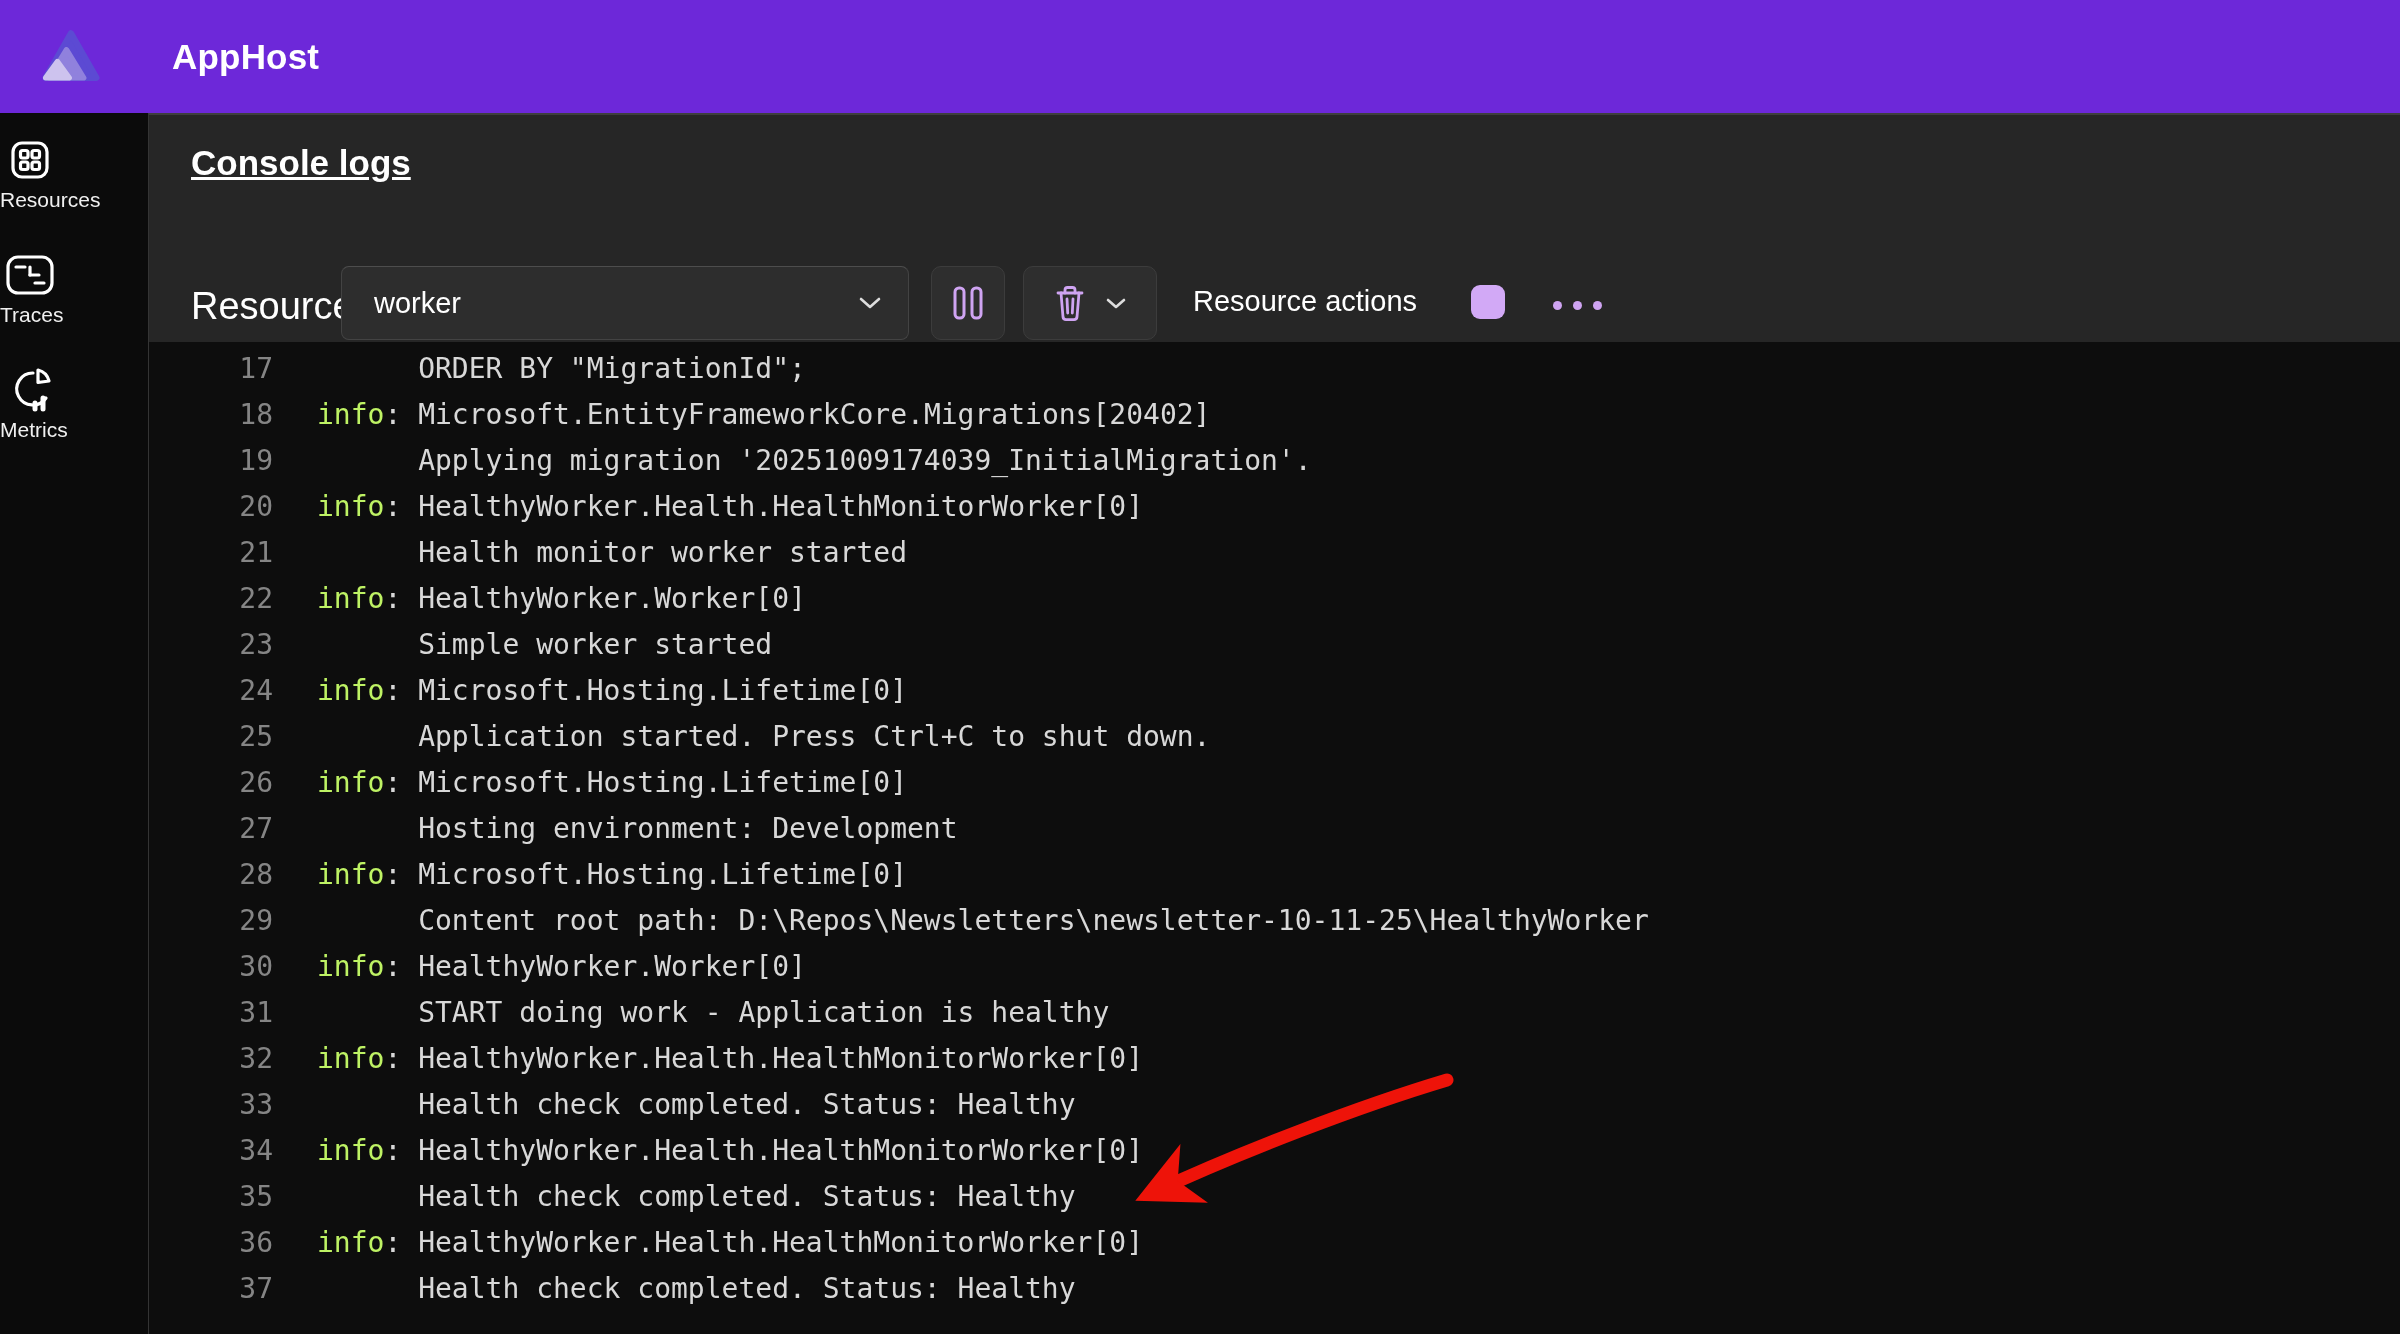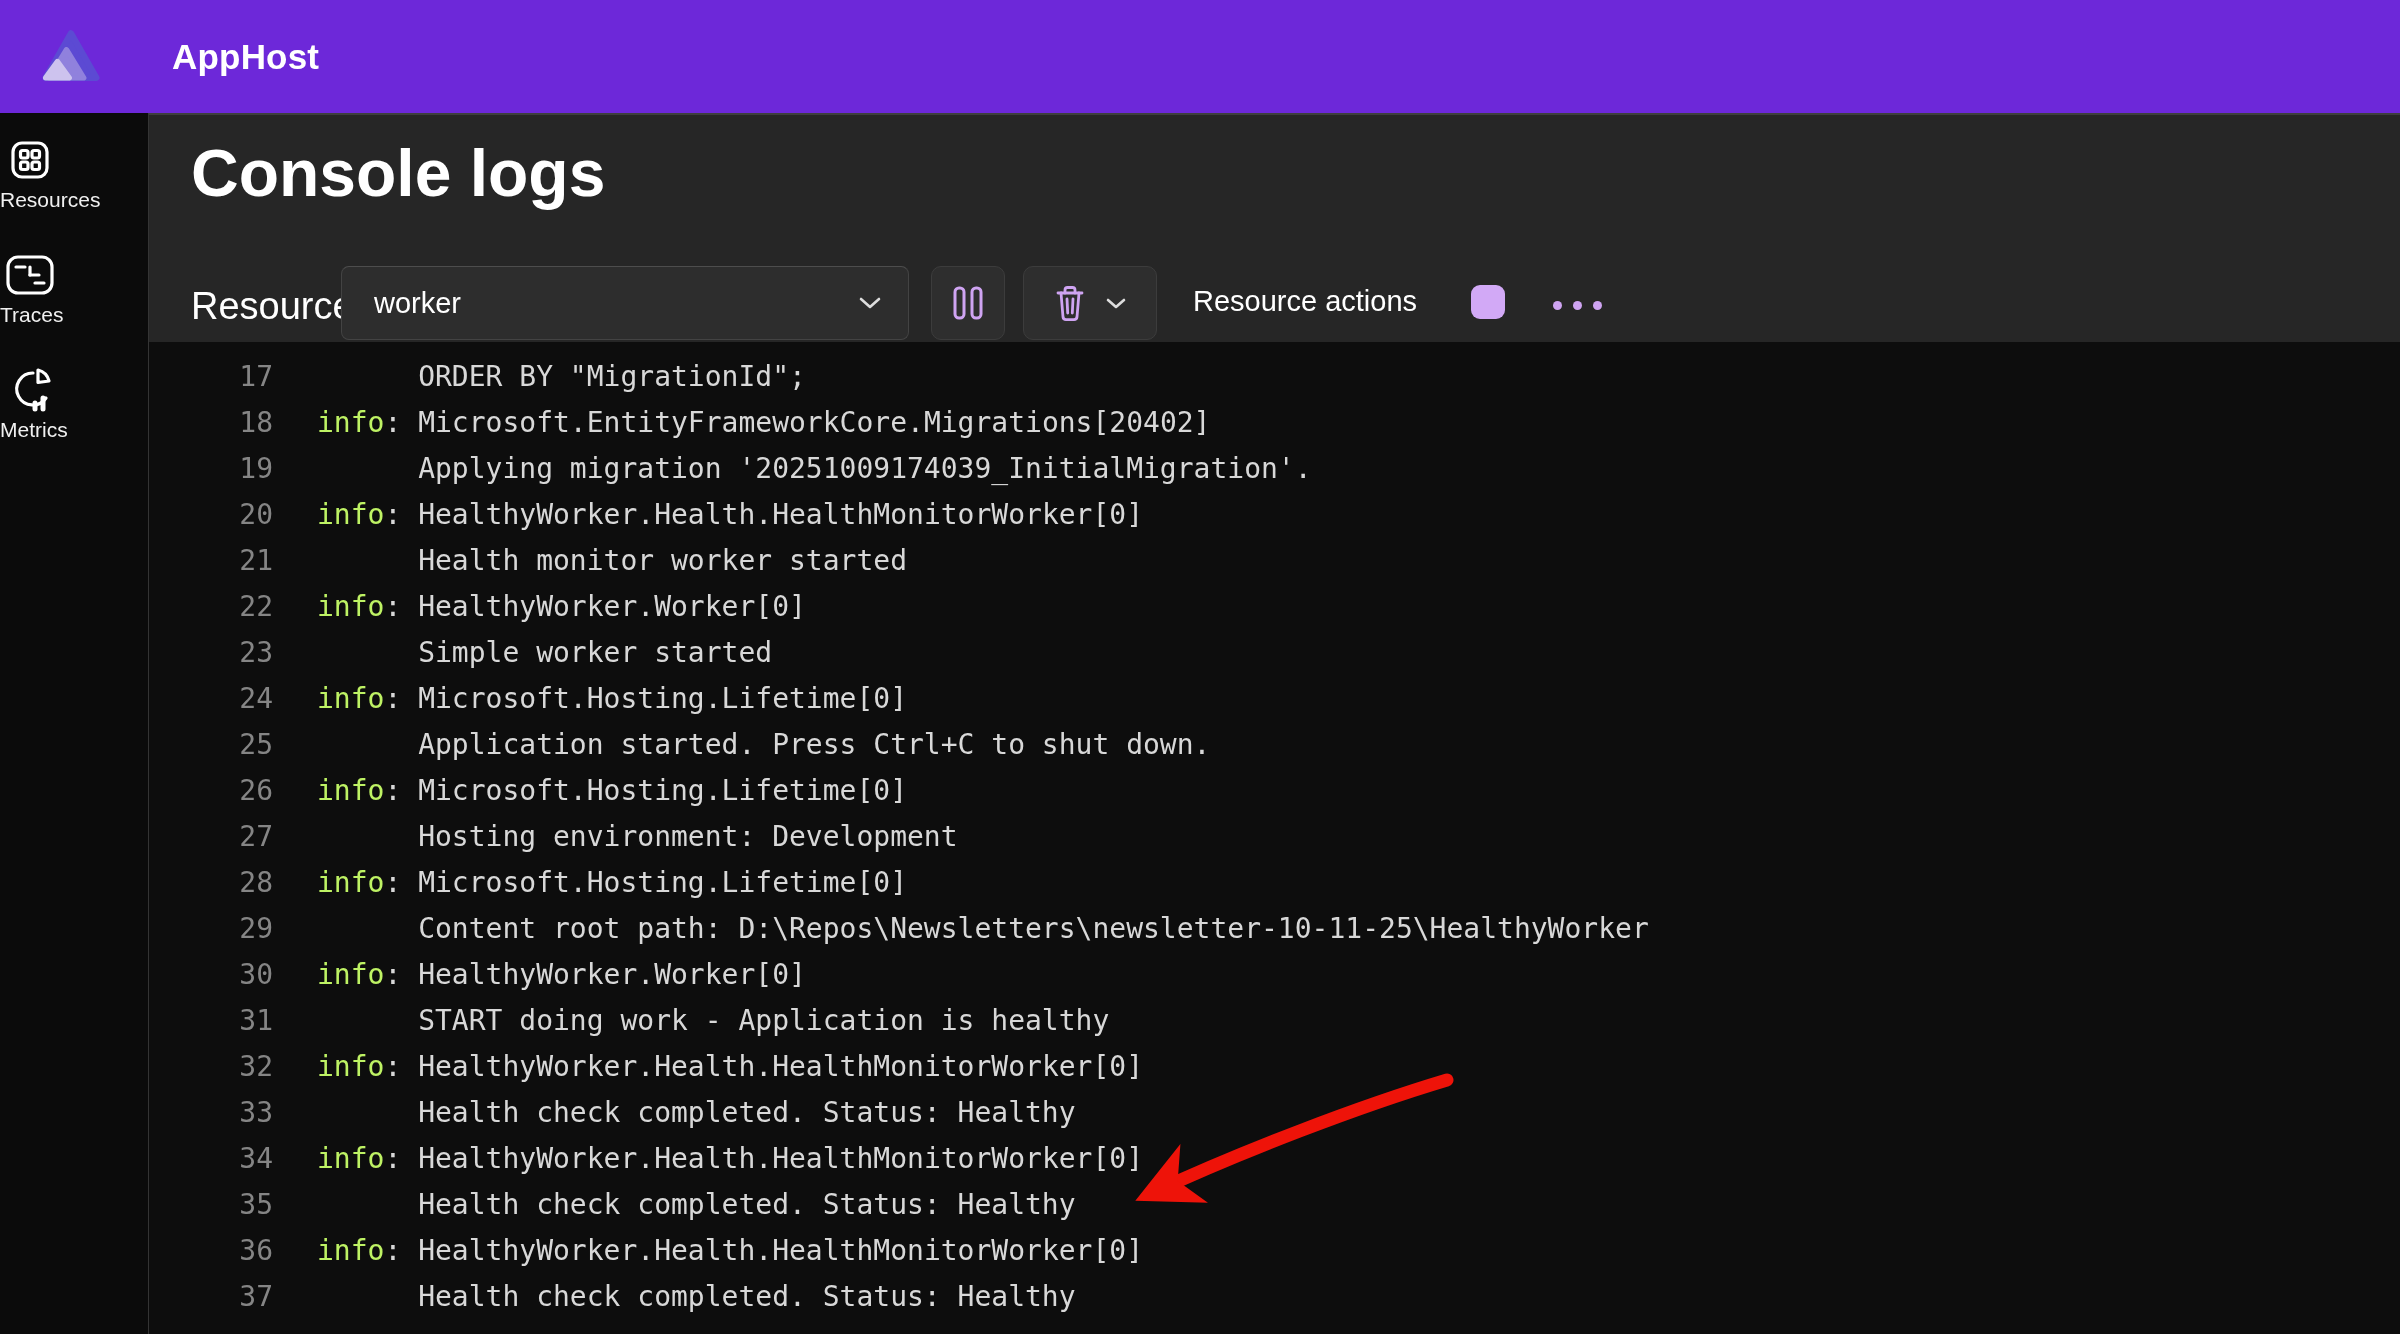--- a/index.html
+++ b/index.html
@@ -26,21 +26,21 @@
         justify-content:center;align-items:flex-start;padding-left:13px;box-sizing:border-box;gap:6px;}
   .pill i{display:block;height:5px;border-radius:3px;background:#1e1e1e;}
   .pill i:nth-child(1){width:30px;}
   .pill i:nth-child(2){width:19px;}
   .pill i:nth-child(3){width:27px;}
 
   
   .main{position:absolute;left:148px;top:113px;right:0;bottom:0;background:#262626;
         border-top:2px solid #3e3e3e;border-left:1px solid #343434;box-sizing:border-box;}
   .panel-header{position:absolute;left:0;top:0;right:0;height:227px;background:#262626;}
-  .page-title{position:absolute;left:42px;top:20px;color:#ffffff;font-size:66px;font-weight:600;}
+  .page-title{position:absolute;left:42px;top:28px;color:#ffffff;font-size:35px;font-weight:600;text-decoration:underline;}
 
   .res-label{position:absolute;left:42px;top:170px;color:#ffffff;font-size:38px;}
   .res-select{position:absolute;left:192px;top:151px;width:568px;height:74px;background:#2d2d2d;
               border:1px solid #434343;border-top-color:#4d4d4d;border-radius:8px;box-sizing:border-box;
               display:flex;align-items:center;cursor:pointer;}
   .res-select .sel-value{margin-left:32px;color:#ffffff;font-size:29px;}
   .res-select .chev{position:absolute;right:26px;top:50%;transform:translateY(-50%);}
 
   .tool-btn{position:absolute;top:151px;height:74px;background:#2e2e2e;border:1px solid #3c3c3c;
             border-radius:10px;box-sizing:border-box;display:flex;align-items:center;justify-content:center;
@@ -49,21 +49,21 @@
   .btn-clear{left:874px;width:134px;gap:18px;}
 
   .ra-label{position:absolute;left:1044px;top:170px;color:#ffffff;font-size:29px;}
   .stop-sq{position:absolute;left:1322px;top:170px;width:34px;height:34px;background:#d2a9f6;
            border-radius:9px;cursor:pointer;}
   .more-dots{position:absolute;left:1404px;top:186px;display:flex;gap:11px;cursor:pointer;}
   .more-dots b{width:9px;height:9px;border-radius:50%;background:#cfa4f2;}
 
   
   .log-area{position:absolute;left:0;top:227px;right:0;bottom:0;background:#0d0d0d;
-            padding-top:12px;box-sizing:border-box;overflow:hidden;}
+            padding-top:4px;box-sizing:border-box;overflow:hidden;}
   .log-row{display:flex;height:46px;line-height:46px;
            font-family:"DejaVu Sans Mono",monospace;font-size:28px;}
   .log-num{width:124px;text-align:right;color:#858585;flex:0 0 auto;}
   .log-msg{margin-left:44px;color:#d8d8d8;white-space:pre;}
   .log-level{color:#bef264;}
 
   
   .arrow-overlay{position:absolute;left:0;top:0;width:2400px;height:1334px;pointer-events:none;}
 
   .icon-stroke{stroke:#ffffff;stroke-width:3.2;fill:none;stroke-linecap:round;stroke-linejoin:round;}

